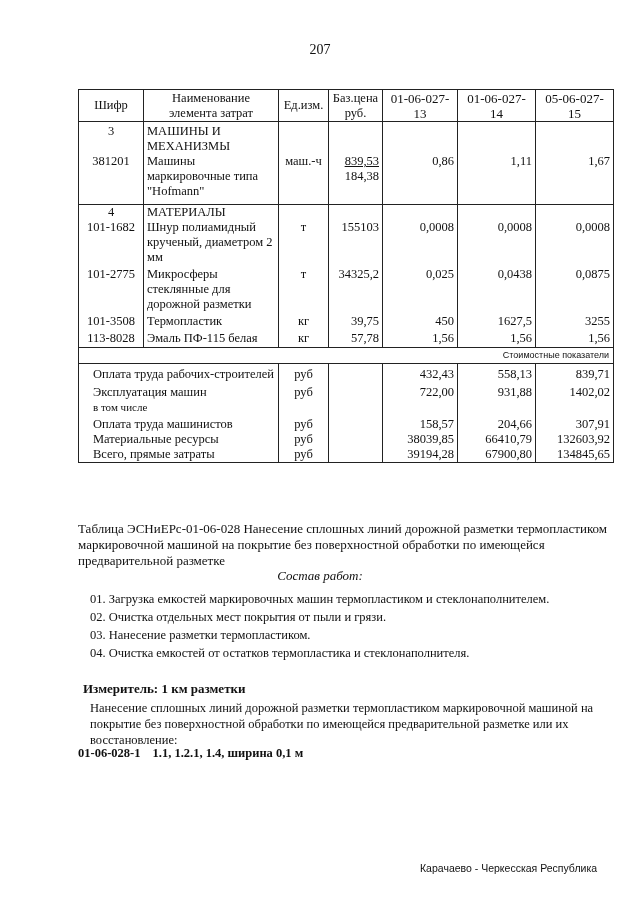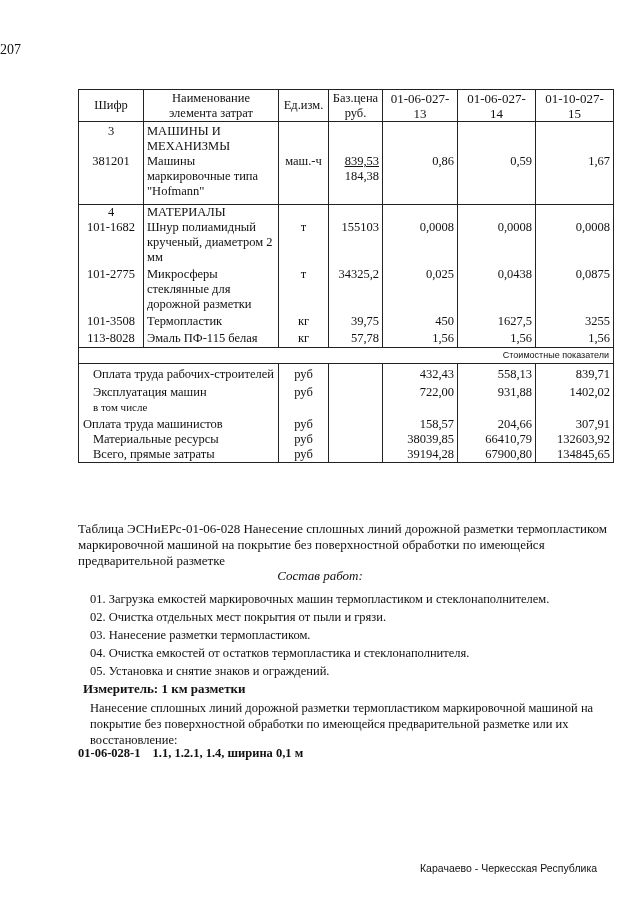--- a/index.html
+++ b/index.html
@@ -1,18 +1,18 @@
 <!DOCTYPE html>
 <html><head>
 <meta charset="utf-8">
 <style>
   html, body { margin:0; padding:0; background:#ffffff; }
   body { width:640px; height:905px; position:relative; overflow:hidden;
          font-family:"Liberation Serif", serif; color:#111; font-size:12.5px; }
-  .page-num { position:absolute; top:42px; left:0; width:640px; text-align:left; font-size:14px; }
+  .page-num { position:absolute; top:42px; left:0; width:640px; text-align:center; font-size:14px; }
   table.cost { position:absolute; left:78px; top:89px; width:535px; border-collapse:collapse; table-layout:fixed; }
   table.cost td, table.cost th { border-left:1px solid #222; border-right:1px solid #222; padding:0 3px; vertical-align:top; line-height:15px; font-weight:normal; }
   table.cost thead th { border-top:1px solid #222; border-bottom:1px solid #222; text-align:center; vertical-align:middle; height:31px; font-size:12.5px; }
   table.cost thead th.big { font-size:13px; }
   .c { text-align:center; }
   .r { text-align:right; }
   .b { font-weight:bold; }
   .sec td { border-top:1px solid #222; }
   .u { text-decoration:underline; }
   .hdrline td { border-top:1px solid #222; border-bottom:1px solid #222; height:15px; padding:0; }
@@ -46,41 +46,41 @@
       <col style="width:78px">
   </colgroup>
   <thead>
     <tr>
       <th>Шифр</th>
       <th><span>Наименование</span><br><span>элемента затрат</span></th>
       <th>Ед.изм.</th>
       <th><span>Баз.цена</span><br><span>руб.</span></th>
       <th class="big">01-06-027-13</th>
       <th class="big">01-06-027-14</th>
-      <th class="big">01-10-027-15</th>
+      <th class="big">05-06-027-15</th>
     </tr>
   </thead>
   <tbody>
 
     <tr class="sec">
       <td class="c b" style="padding-top:2px">3</td>
       <td class="b" style="padding-top:2px">МАШИНЫ И МЕХАНИЗМЫ</td>
       <td></td>
         <td></td>
         <td></td>
         <td></td>
         <td></td>
     </tr>
     <tr style="height:50px">
       <td class="c">381201</td>
       <td>Машины маркировочные типа "Hofmann"</td>
       <td class="c">маш.-ч</td>
       <td class="r"><span class="u">839,53</span><br><span>184,38</span></td>
       <td class="r">0,86</td>
-      <td class="r">0,59</td>
+      <td class="r">1,11</td>
       <td class="r">1,67</td>
     </tr>
 
     <tr class="sec">
       <td class="c b">4</td>
       <td class="b">МАТЕРИАЛЫ</td>
       <td></td>
         <td></td>
         <td></td>
         <td></td>
@@ -145,21 +145,21 @@
     </tr>
     <tr class="sumrow">
       <td colspan="2" class="small" style="padding-left:14px">в том числе</td>
       <td></td>
         <td></td>
         <td></td>
         <td></td>
         <td></td>
     </tr>
     <tr class="sumrow">
-      <td colspan="2" style="padding-left:4px; padding-top:2px">Оплата труда машинистов</td>
+      <td colspan="2" style="padding-left:14px; padding-top:2px">Оплата труда машинистов</td>
       <td class="c" style="padding-top:2px">руб</td>
       <td></td>
       <td class="r" style="padding-top:2px">158,57</td>
       <td class="r" style="padding-top:2px">204,66</td>
       <td class="r" style="padding-top:2px">307,91</td>
     </tr>
     <tr class="sumrow">
       <td colspan="2" class="b" style="padding-left:14px">Материальные ресурсы</td>
       <td class="c b">руб</td>
       <td></td>
@@ -178,21 +178,20 @@
   </tbody>
 </table>
 
 <div class="title">Таблица  ЭСНиЕРс-01-06-028  Нанесение сплошных линий дорожной разметки термопластиком маркировочной машиной на покрытие без поверхностной обработки по имеющейся предварительной разметке</div>
 <div class="compose">Состав работ:</div>
 <div class="works">
   <div>01. Загрузка емкостей маркировочных машин термопластиком и стеклонаполнителем.</div>
   <div>02. Очистка отдельных мест покрытия от пыли и грязи.</div>
   <div>03. Нанесение разметки термопластиком.</div>
   <div>04. Очистка емкостей от остатков термопластика и стеклонаполнителя.</div>
-  <div>05. Установка и снятие знаков и ограждений.</div>
 </div>
 <div class="meter">Измеритель: 1 км разметки</div>
 <div class="desc">Нанесение сплошных линий дорожной разметки термопластиком маркировочной машиной на покрытие без поверхностной обработки по имеющейся предварительной разметке или их восстановление:</div>
 <div class="code-line">
   <span>01-06-028-1</span><span class="gap"></span><span>1.1, 1.2.1, 1.4, ширина 0,1 м</span>
 </div>
 
 <div class="footer">Карачаево - Черкесская Республика</div>
 
 </body></html>

